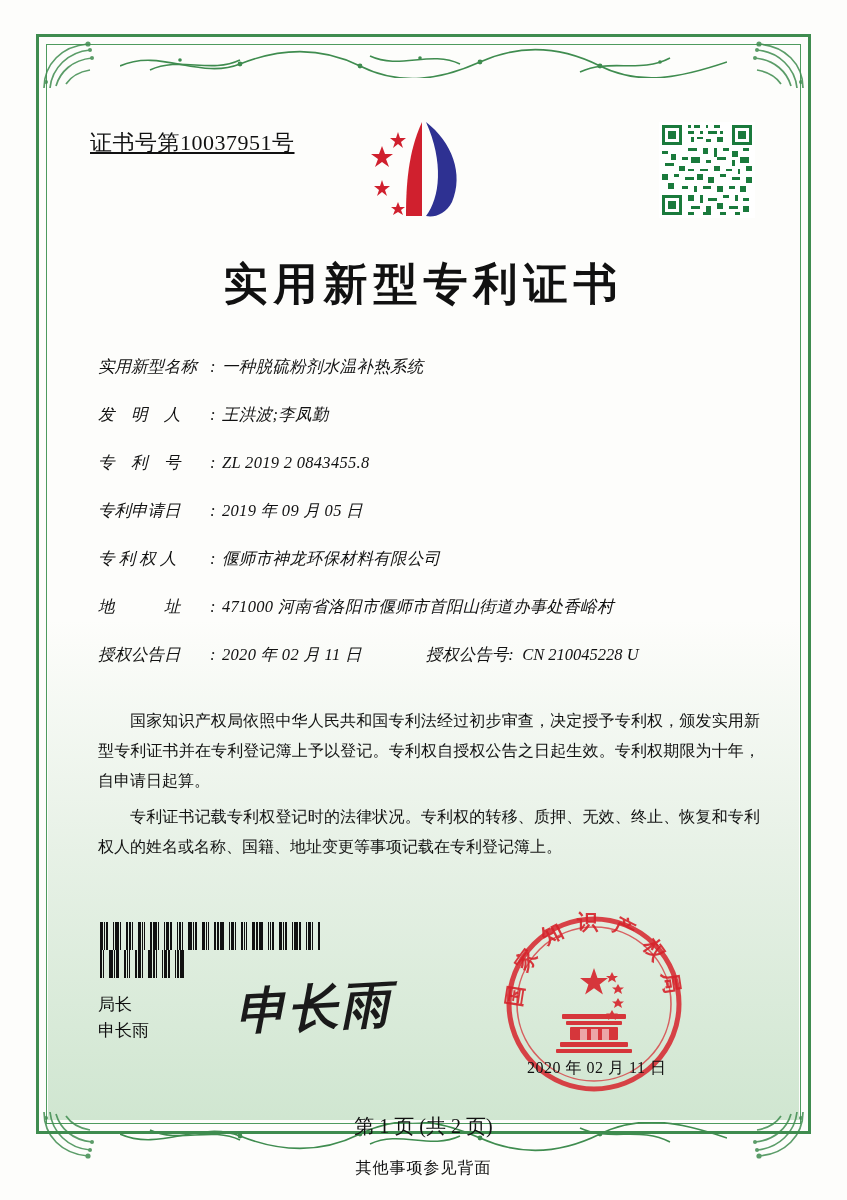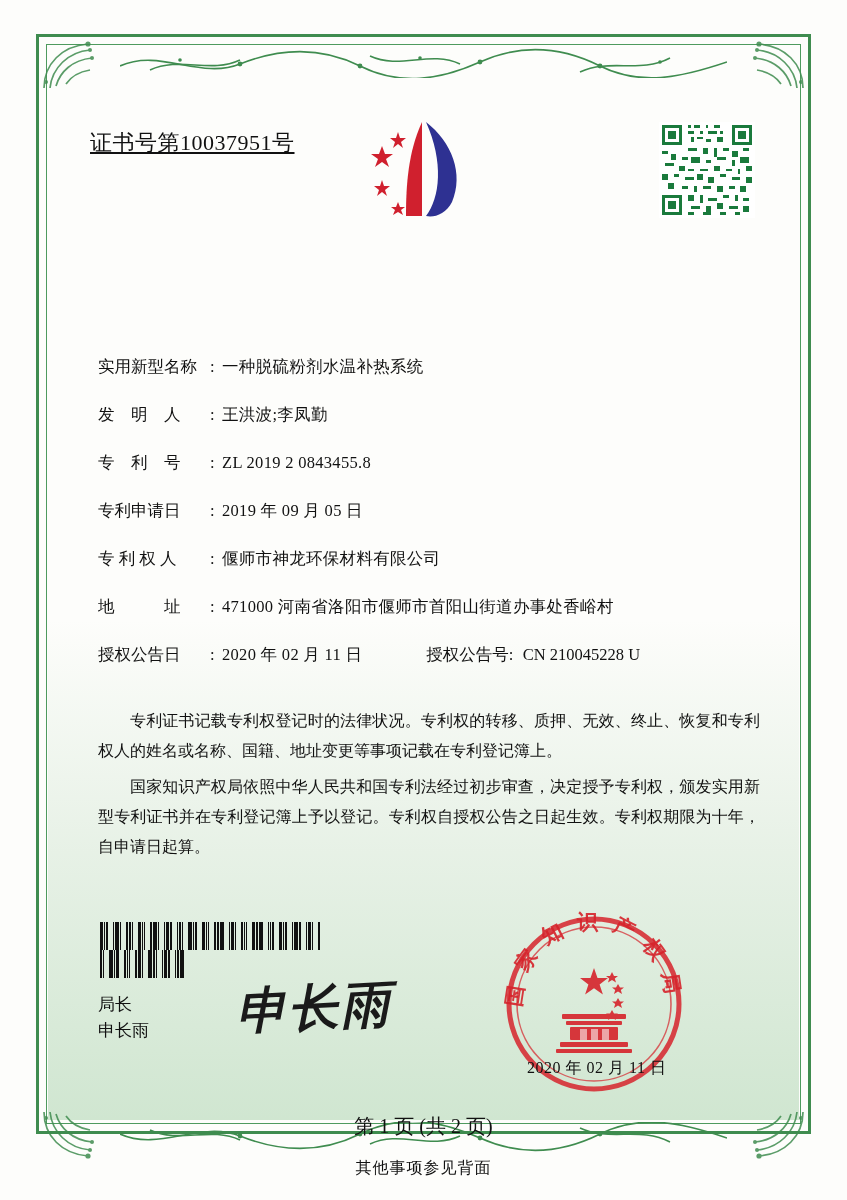--- a/index.html
+++ b/index.html
@@ -102,20 +102,21 @@
     letter-spacing: 6px;
     font-family: "DejaVu Serif", "Liberation Serif", serif;
   }
 
   
   .fields {
     position: absolute;
     left: 98px; top: 356px;
     width: 660px;
     font-size: 16.5px;
+    font-style: italic;
   }
   .row {
     display: flex;
     align-items: baseline;
     margin-bottom: 26px;
   }
   .row .label {
     width: 112px;
     flex: 0 0 112px;
     letter-spacing: 0px;
@@ -426,20 +427,21 @@
           <rect x="24" y="29" width="3" height="1"></rect>
         <rect x="29" y="29" width="2" height="2"></rect>
         <rect x="10" y="31" width="2" height="1"></rect>
           <rect x="15" y="31" width="3" height="1"></rect>
         <rect x="21" y="31" width="2" height="1"></rect>
           <rect x="26" y="31" width="2" height="1"></rect>
       </g>
     </svg>
   </div>
 
+  <div class="title">实用新型专利证书</div>
 
   <div class="fields">
 
     <div class="row">
       <span class="label">实用新型名称</span>
       <span class="colon">:</span>
       <span class="value">一种脱硫粉剂水温补热系统</span>
     </div>
 
     <div class="row">
@@ -477,22 +479,22 @@
       <span class="colon">:</span>
       <span class="value">2020 年 02 月 11 日</span>
       <span class="label2">授权公告号</span>
       <span class="colon">:</span>
       <span class="value2">CN 210045228 U</span>
     </div>
 
   </div>
 
   <div class="paras">
+    <p>国家知识产权局依照中华人民共和国专利法经过初步审查，决定授予专利权，颁发实用新型专利证书并在专利登记簿上予以登记。专利权自授权公告之日起生效。专利权期限为十年，自申请日起算。</p>
     <p>专利证书记载专利权登记时的法律状况。专利权的转移、质押、无效、终止、恢复和专利权人的姓名或名称、国籍、地址变更等事项记载在专利登记簿上。</p>
-    <p>国家知识产权局依照中华人民共和国专利法经过初步审查，决定授予专利权，颁发实用新型专利证书并在专利登记簿上予以登记。专利权自授权公告之日起生效。专利权期限为十年，自申请日起算。</p>
   </div>
 
   <div class="barcode">
     <span style="width:3px"></span><span style="width:1px"></span><span style="width:2px"></span>
     <span style="width:1px"></span><span style="width:4px"></span><span style="width:1px"></span>
     <span style="width:2px"></span><span style="width:2px"></span><span style="width:1px"></span>
     <span style="width:3px"></span><span style="width:1px"></span><span style="width:1px"></span>
     <span style="width:2px"></span><span style="width:4px"></span><span style="width:1px"></span>
     <span style="width:1px"></span><span style="width:3px"></span><span style="width:2px"></span>
     <span style="width:1px"></span><span style="width:2px"></span><span style="width:1px"></span>

